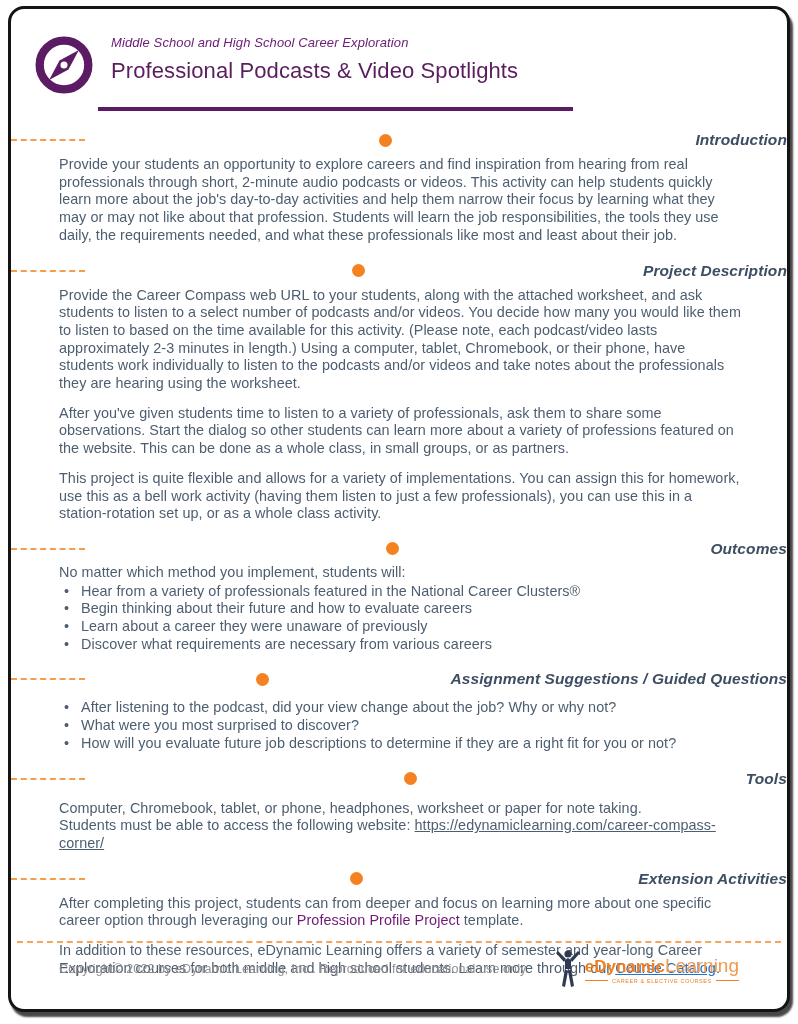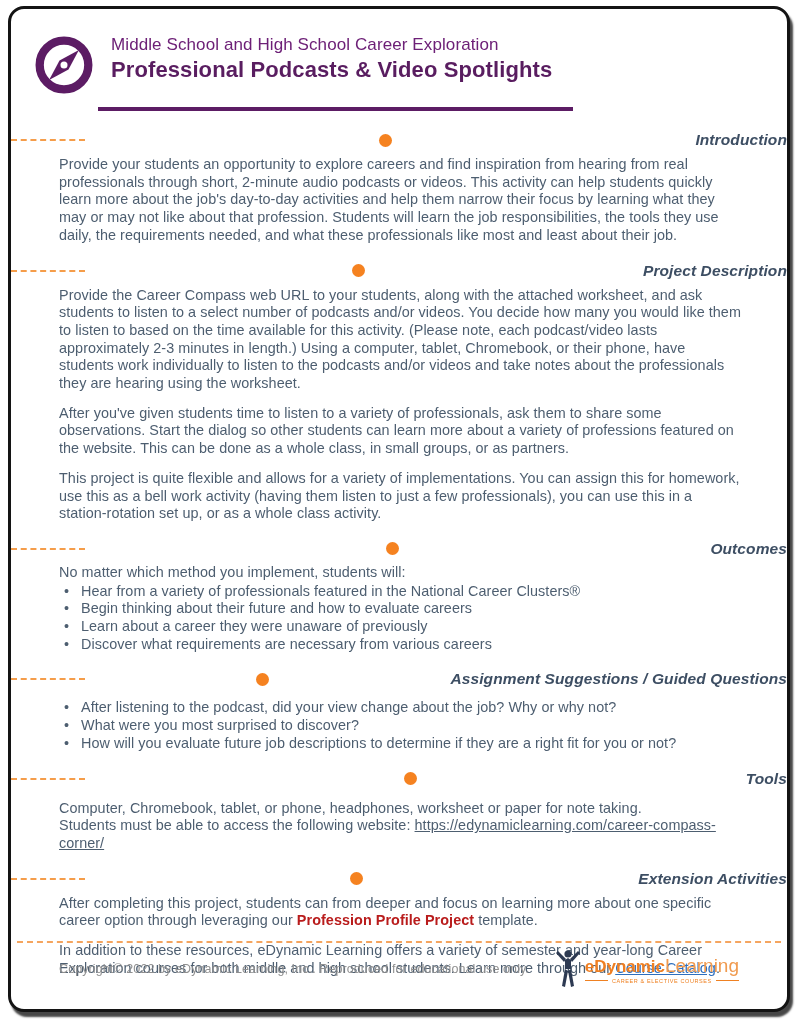--- a/index.html
+++ b/index.html
@@ -18,26 +18,27 @@
     border-radius: 16px;
     box-shadow: 3px 5px 2px rgba(10,10,10,0.75);
     overflow: hidden;
   }
 
   
   .header { display: flex; align-items: flex-start; padding: 24px 0 0 20px; }
   .compass { width: 66px; height: 64px; flex: 0 0 auto; }
   .titles { margin-left: 14px; padding-top: 2px; }
   .kicker {
-    font-size: 17px; font-weight: 400; color: #6d2077;
+    font-size: 13px; font-weight: 400; color: #6d2077;
     letter-spacing: 0.1px;
+    font-style: italic;
   }
   .page-title {
-    font-size: 22px; font-weight: 700; color: #591d60;
-    margin-top: 2px; letter-spacing: 0.1px;
+    font-size: 22px; font-weight: 400; color: #591d60;
+    margin-top: 8px; letter-spacing: 0.1px;
   }
   .title-rule {
     height: 4px; background: #5c1c64;
     margin: 10px 0 0 87px; width: 475px;
   }
 
   
   .sec-head { display: flex; align-items: center; justify-content: space-between; }
   .leader {
     width: 74px; height: 0;
@@ -60,21 +61,21 @@
   }
   .body { margin: 7px 44px 0 48px; }
   .intro-line { margin: 6px 44px 0 48px; }
   .blist { list-style: none; margin: 1px 44px 0 48px; }
   .blist li { padding-left: 22px; position: relative; }
   .blist li::before {
     content: "\2022"; position: absolute; left: 5px; color: #4d5e70;
   }
   a.doc-link { color: #4d5e70; text-decoration: underline; }
   a.blue-link { color: #2e6fbe; text-decoration: underline; }
-  .bold-inline { font-weight: 700; color: #b91c1c; }
+  .bold-inline { font-weight: 400; color: #701a75; }
 
   .mt-sec { margin-top: 17px; }
   .mt-p   { margin-top: 12px; }
 
   
   .footer { position: absolute; left: 0; right: 0; bottom: 0; height: 68px; }
   .foot-rule {
     border-top: 2px dashed #f5a55f;
     margin: 0 6px;
   }

